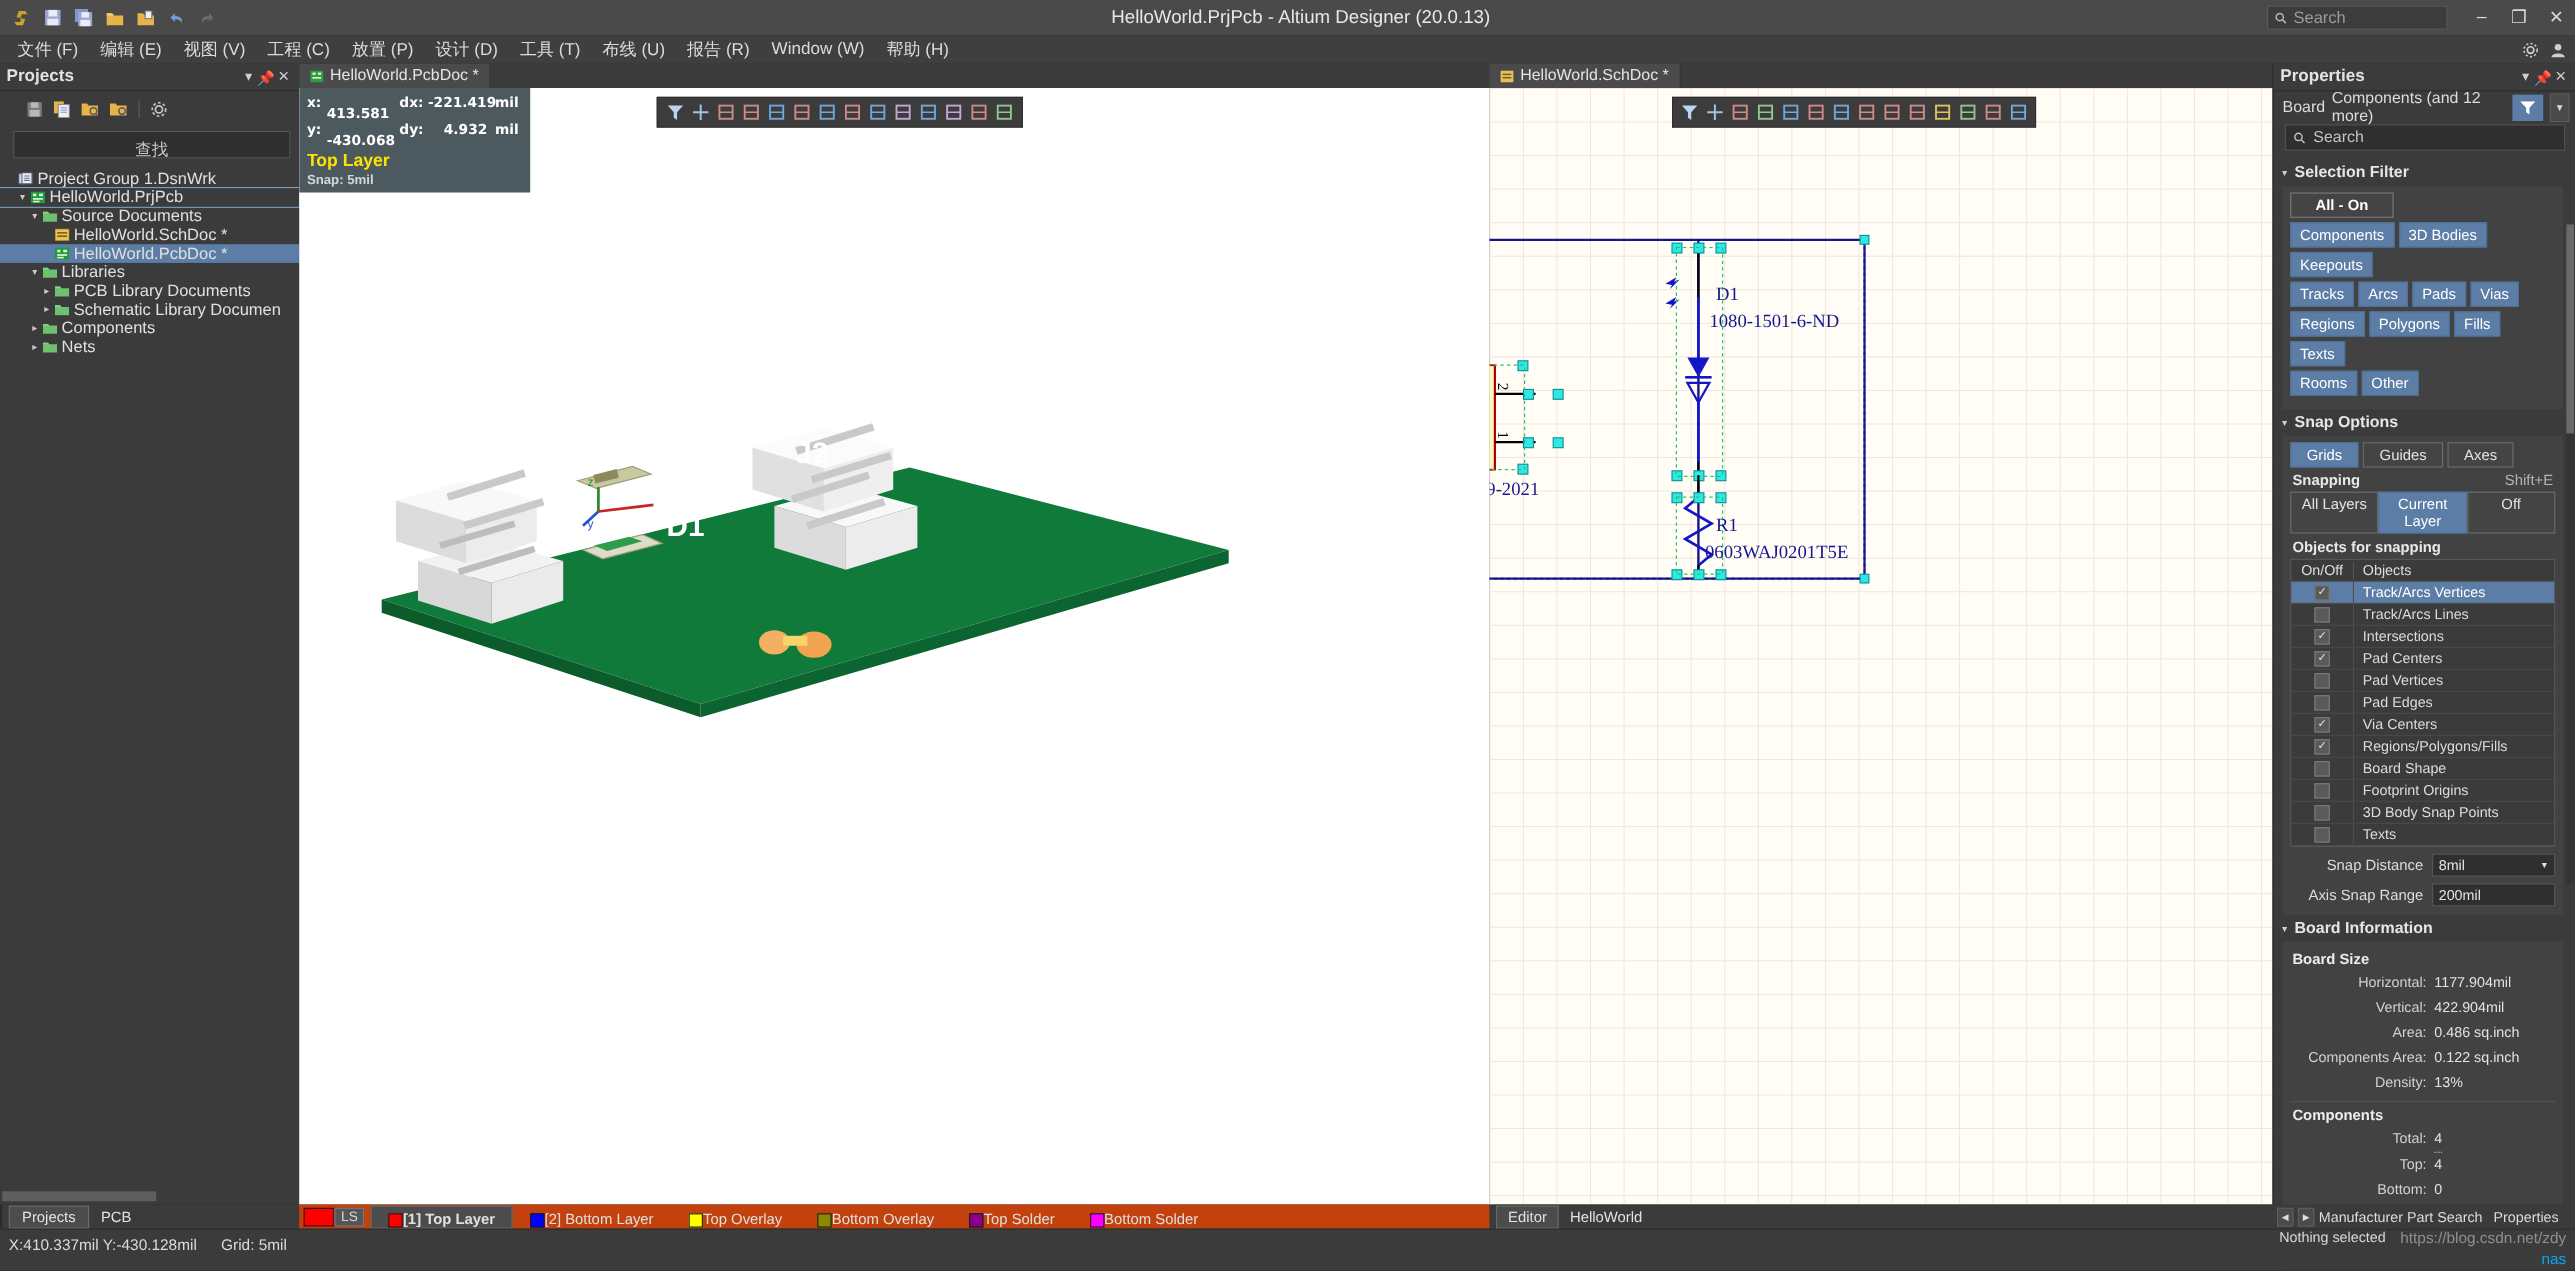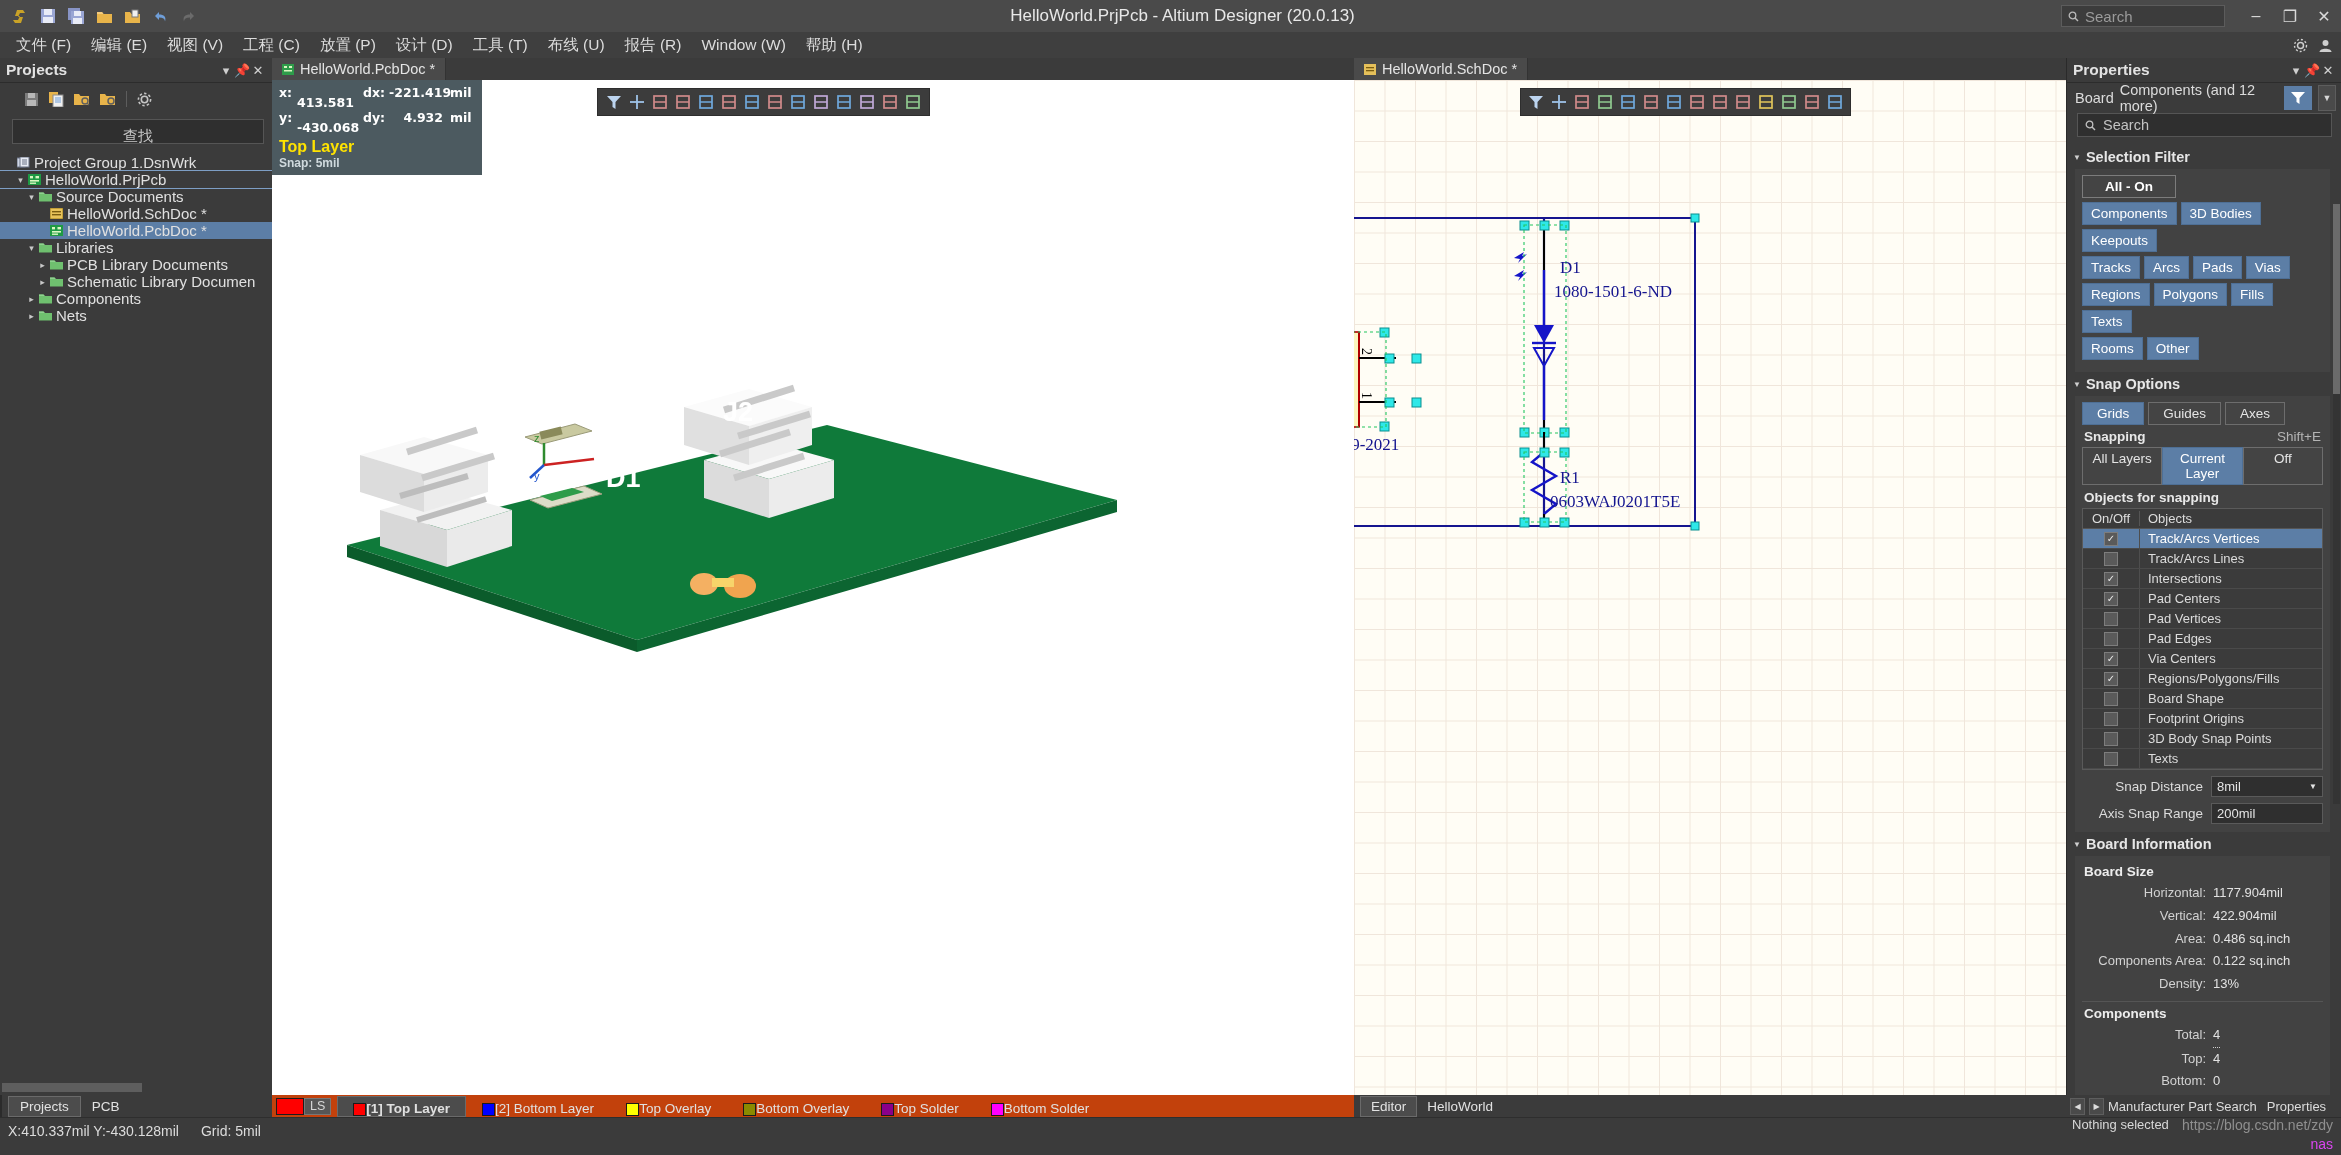--- a/index.html
+++ b/index.html
@@ -181,21 +181,21 @@
   
   #statusbar{
     position:absolute;left:0;top:1117px;width:2341px;height:38px;background:#3b3b3b;
     border-top:1px solid #2e2e2e;
   }
   #sb-left{position:absolute;left:8px;top:5px;display:flex;gap:22px;font-size:14px;color:#dcdcdc;}
   #panel-tabs{position:absolute;left:2px;top:1095px;width:268px;height:22px;background:#3b3b3b;display:flex;align-items:center;gap:0;padding-left:6px;}
   .ptab{height:19px;padding:0 11px;display:flex;align-items:center;font-size:13.5px;color:#e2e2e2;}
   .ptab.active{background:#4c4c4c;border:1px solid #6a6a6a;}
   #wm{position:absolute;right:8px;top:1117px;font-size:14px;color:#8f8f8f;}
-  #wm .w2{position:absolute;right:0;top:19px;color:#d946ef;white-space:nowrap;}
+  #wm .w2{position:absolute;right:0;top:19px;color:#0ea5e9;white-space:nowrap;}
   svg{display:block;}
 </style>
 </head>
 <body>
 
 <div id="titlebar">
   <div class="title">HelloWorld.PrjPcb - Altium Designer (20.0.13)</div>
 </div>
 
 <div id="quicktb">

